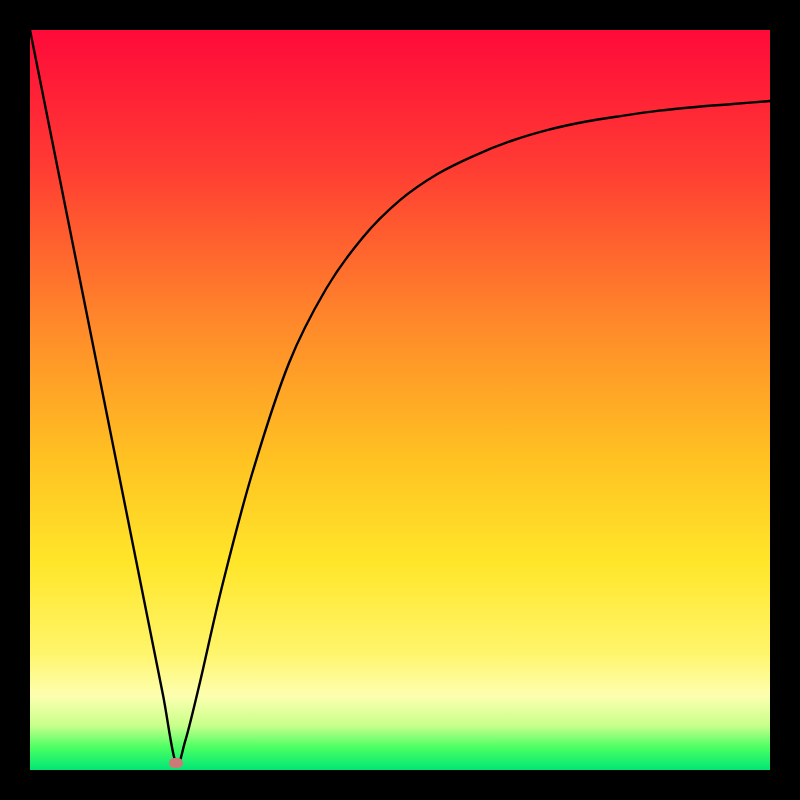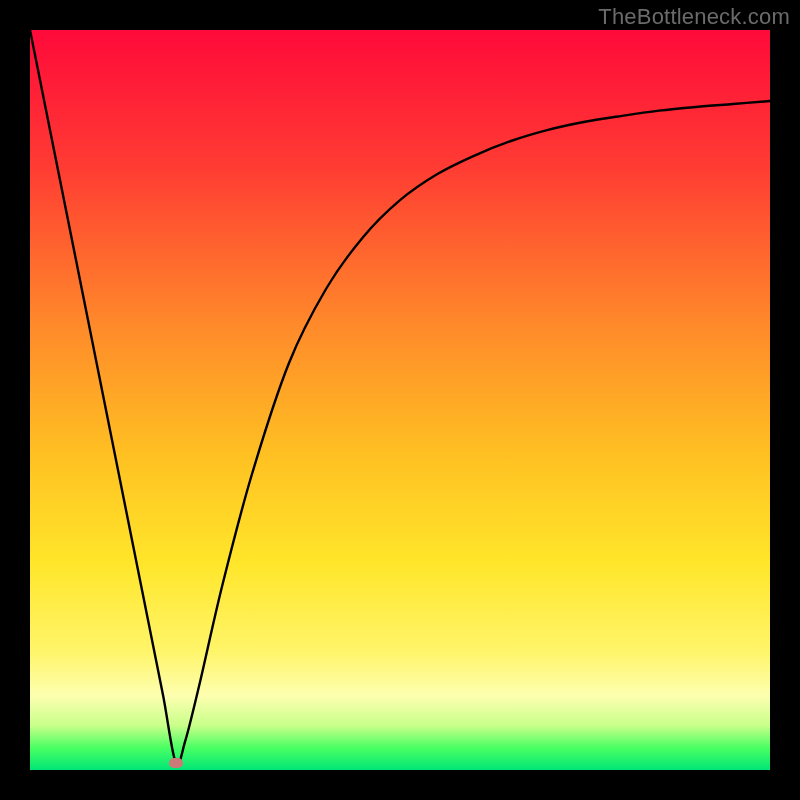--- a/index.html
+++ b/index.html
@@ -71,14 +71,13 @@
 
   <div class="plot-area">
 
     <svg class="curve" viewBox="0 0 740 740" preserveAspectRatio="none">
       <path id="curve-path" fill="none" stroke="#000000" stroke-width="2.4" stroke-linecap="round" stroke-linejoin="round" d="M 0.00 0.00 C 2.47 12.33, 9.87 49.33, 14.80 74.00 C 19.73 98.67, 24.67 123.33, 29.60 148.00 C 34.53 172.67, 39.47 197.33, 44.40 222.00 C 49.33 246.67, 54.27 271.33, 59.20 296.00 C 64.13 320.67, 69.07 345.33, 74.00 370.00 C 78.93 394.67, 83.87 419.33, 88.80 444.00 C 93.73 468.67, 98.67 493.33, 103.60 518.00 C 108.53 542.67, 113.47 567.33, 118.40 592.00 C 123.33 616.67, 128.64 642.57, 133.20 666.00 C 137.76 689.43, 142.08 725.20, 145.78 732.60 C 149.48 740.00, 151.33 723.97, 155.40 710.40 C 159.47 696.83, 164.03 677.10, 170.20 651.20 C 176.37 625.30, 183.77 589.53, 192.40 555.00 C 201.03 520.47, 210.90 481.00, 222.00 444.00 C 233.10 407.00, 246.67 363.83, 259.00 333.00 C 271.33 302.17, 283.67 279.97, 296.00 259.00 C 308.33 238.03, 320.67 222.00, 333.00 207.20 C 345.33 192.40, 357.67 180.68, 370.00 170.20 C 382.33 159.72, 394.67 151.70, 407.00 144.30 C 419.33 136.90, 431.67 131.35, 444.00 125.80 C 456.33 120.25, 468.67 115.32, 481.00 111.00 C 493.33 106.68, 505.67 103.11, 518.00 99.90 C 530.33 96.69, 542.67 94.10, 555.00 91.76 C 567.33 89.42, 579.67 87.69, 592.00 85.84 C 604.33 83.99, 616.67 82.14, 629.00 80.66 C 641.33 79.18, 653.67 78.07, 666.00 76.96 C 678.33 75.85, 690.67 74.99, 703.00 74.00 C 715.33 73.01, 733.83 71.53, 740.00 71.04"></path>
     </svg>
 
     <div class="marker" id="min-marker" style="left: 145.78px; top: 732.6px;"></div>
   </div>
 
-  <div class="watermark">TheBottleneck.com</div>
 </div>
 
 </body></html>

